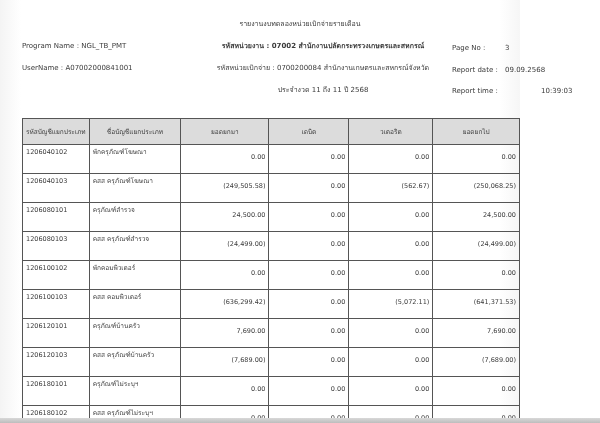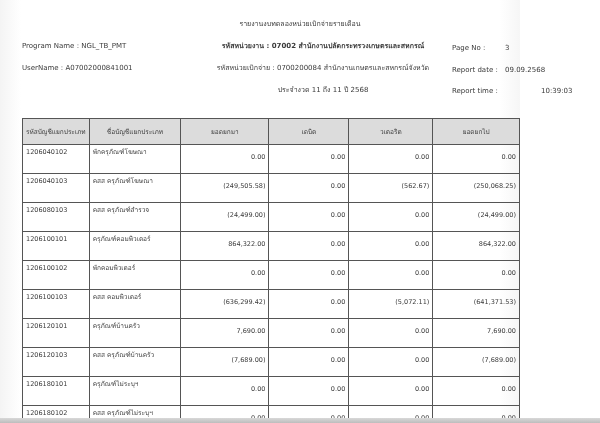--- a/index.html
+++ b/index.html
@@ -70,34 +70,34 @@
         </tr>
         <tr>
           <td class="code">1206040103</td>
           <td class="name">คสส ครุภัณฑ์โฆษณา</td>
           <td class="num">(249,505.58)</td>
           <td class="num">0.00</td>
           <td class="num">(562.67)</td>
           <td class="num">(250,068.25)</td>
         </tr>
         <tr>
+          <td class="code">1206080101</td>
+          <td class="name">ครุภัณฑ์สำรวจ</td>
+          <td class="num">24,500.00</td>
+          <td class="num">0.00</td>
+          <td class="num">0.00</td>
+          <td class="num">24,500.00</td>
+        </tr>
+        <tr>
           <td class="code">1206080103</td>
           <td class="name">คสส ครุภัณฑ์สำรวจ</td>
           <td class="num">(24,499.00)</td>
           <td class="num">0.00</td>
           <td class="num">0.00</td>
           <td class="num">(24,499.00)</td>
-        </tr>
-        <tr>
-          <td class="code">1206100101</td>
-          <td class="name">ครุภัณฑ์คอมพิวเตอร์</td>
-          <td class="num">864,322.00</td>
-          <td class="num">0.00</td>
-          <td class="num">0.00</td>
-          <td class="num">864,322.00</td>
         </tr>
         <tr>
           <td class="code">1206100102</td>
           <td class="name">พักคอมพิวเตอร์</td>
           <td class="num">0.00</td>
           <td class="num">0.00</td>
           <td class="num">0.00</td>
           <td class="num">0.00</td>
         </tr>
         <tr>

